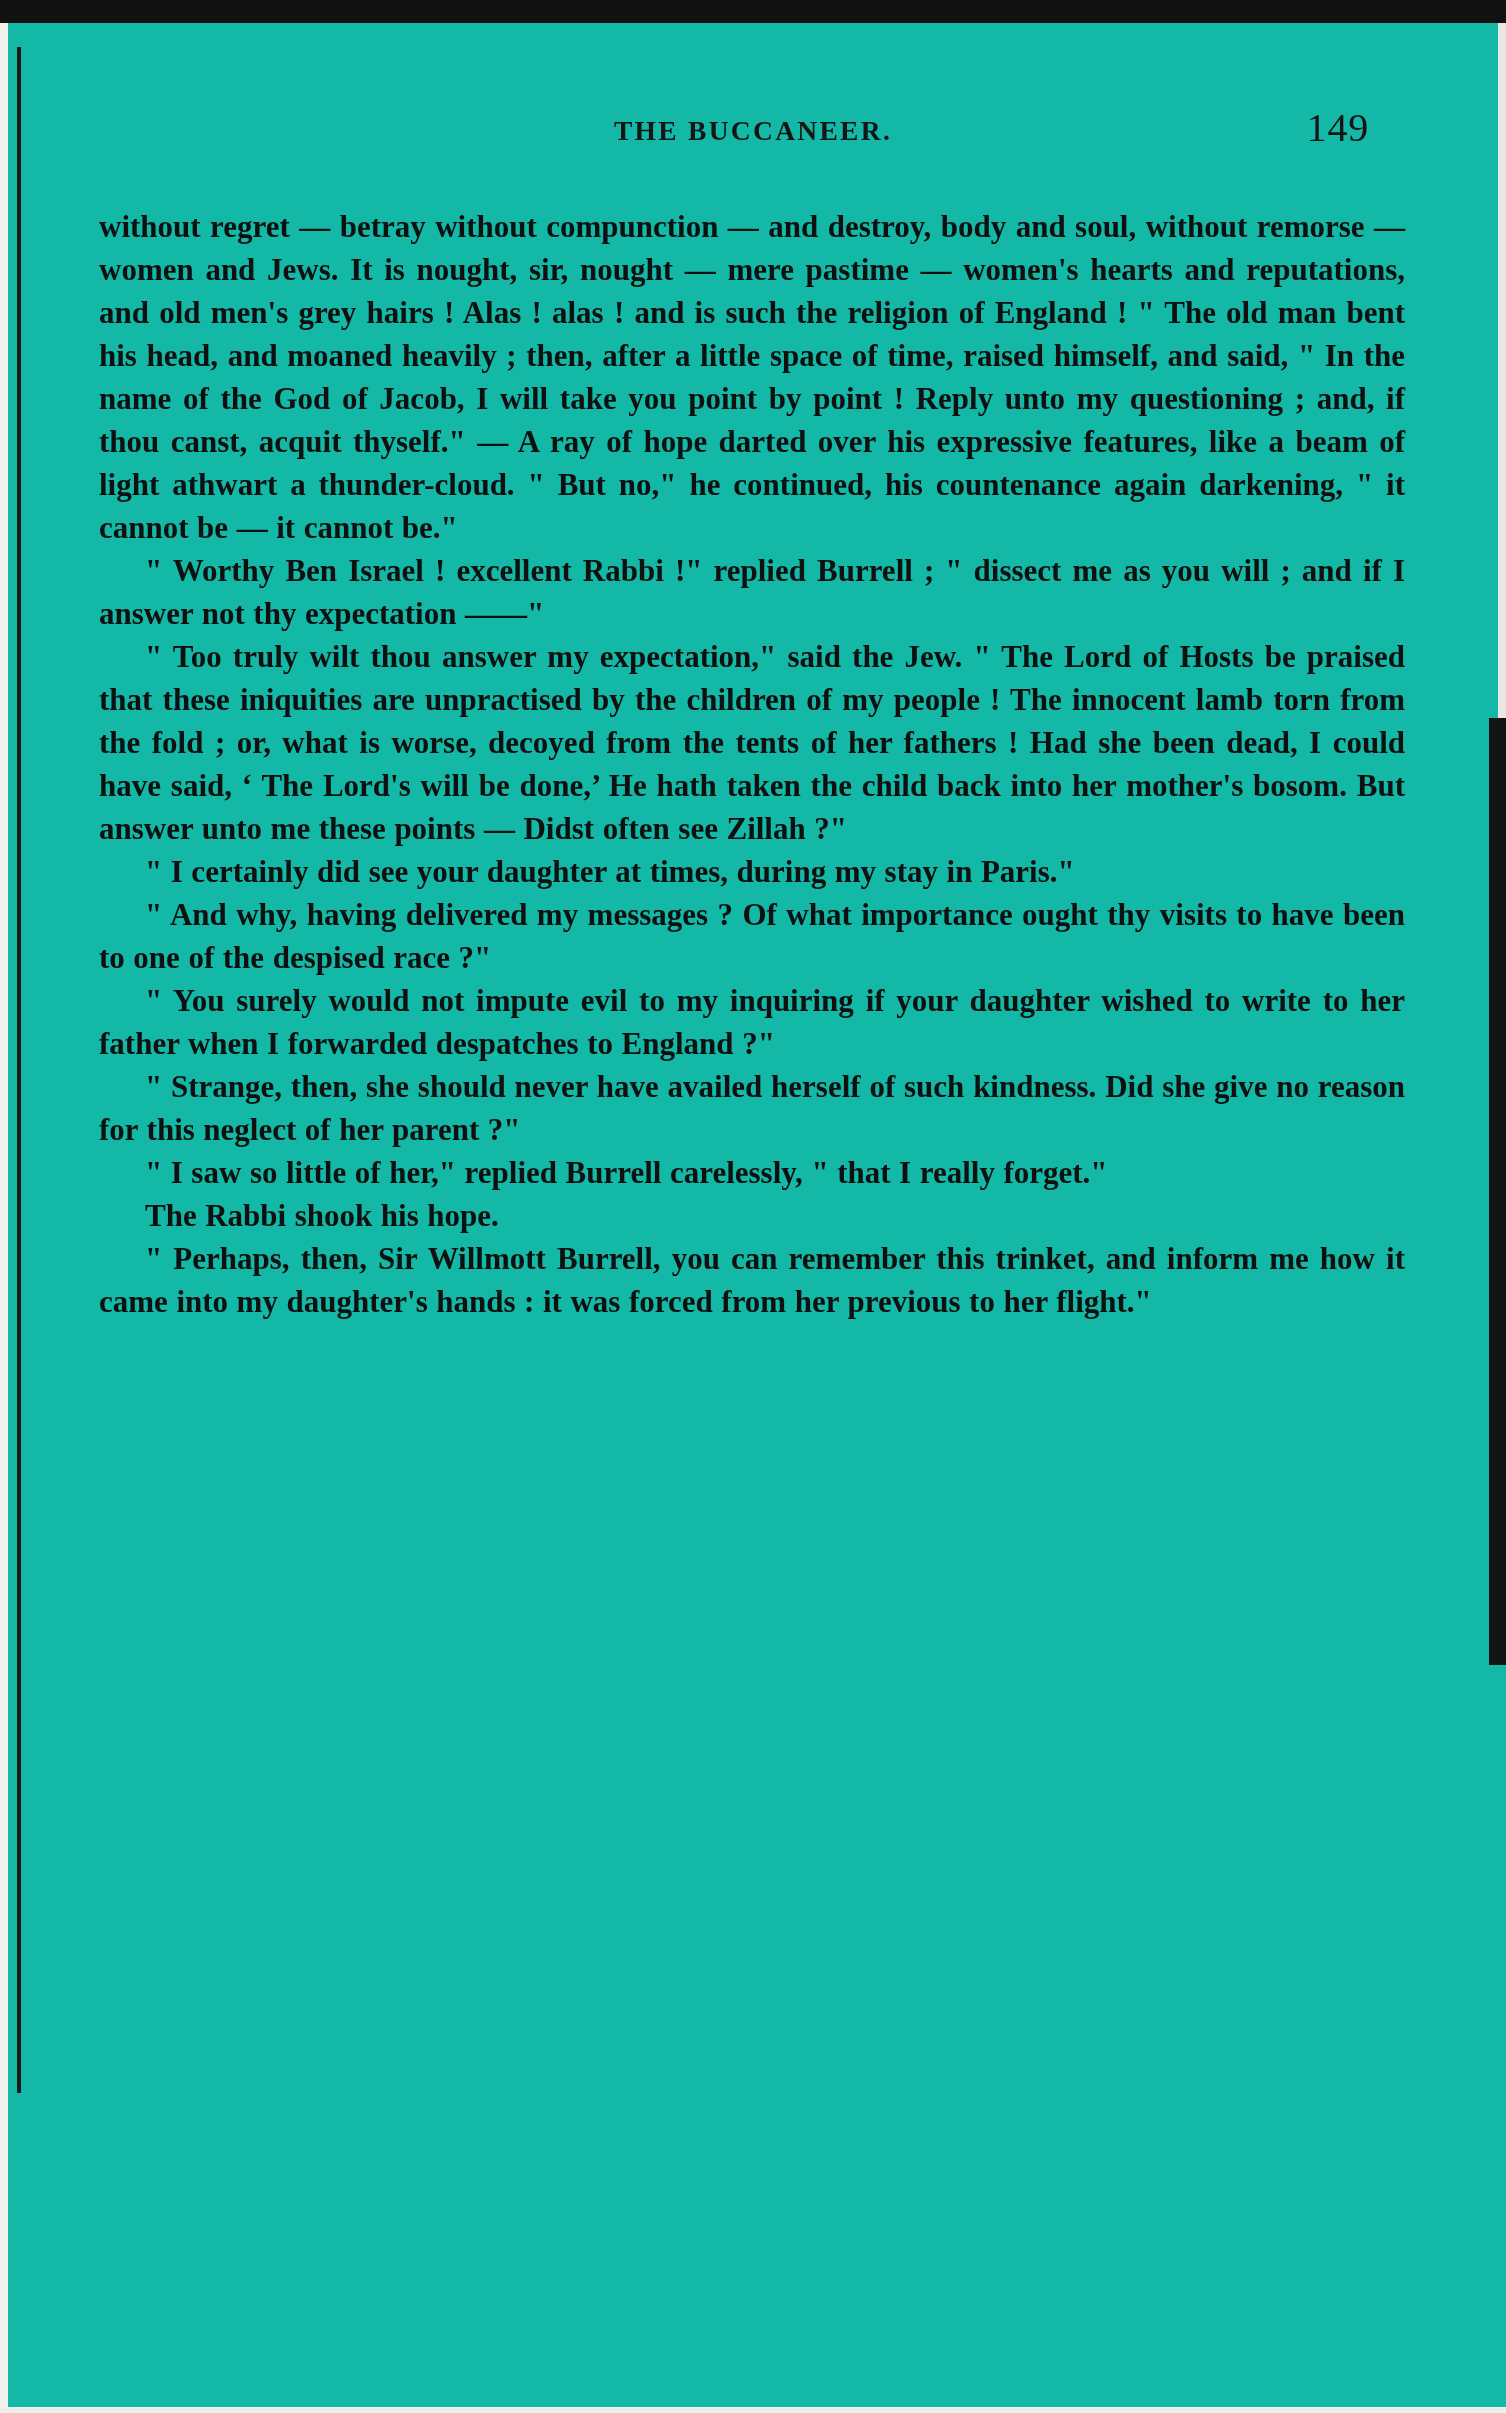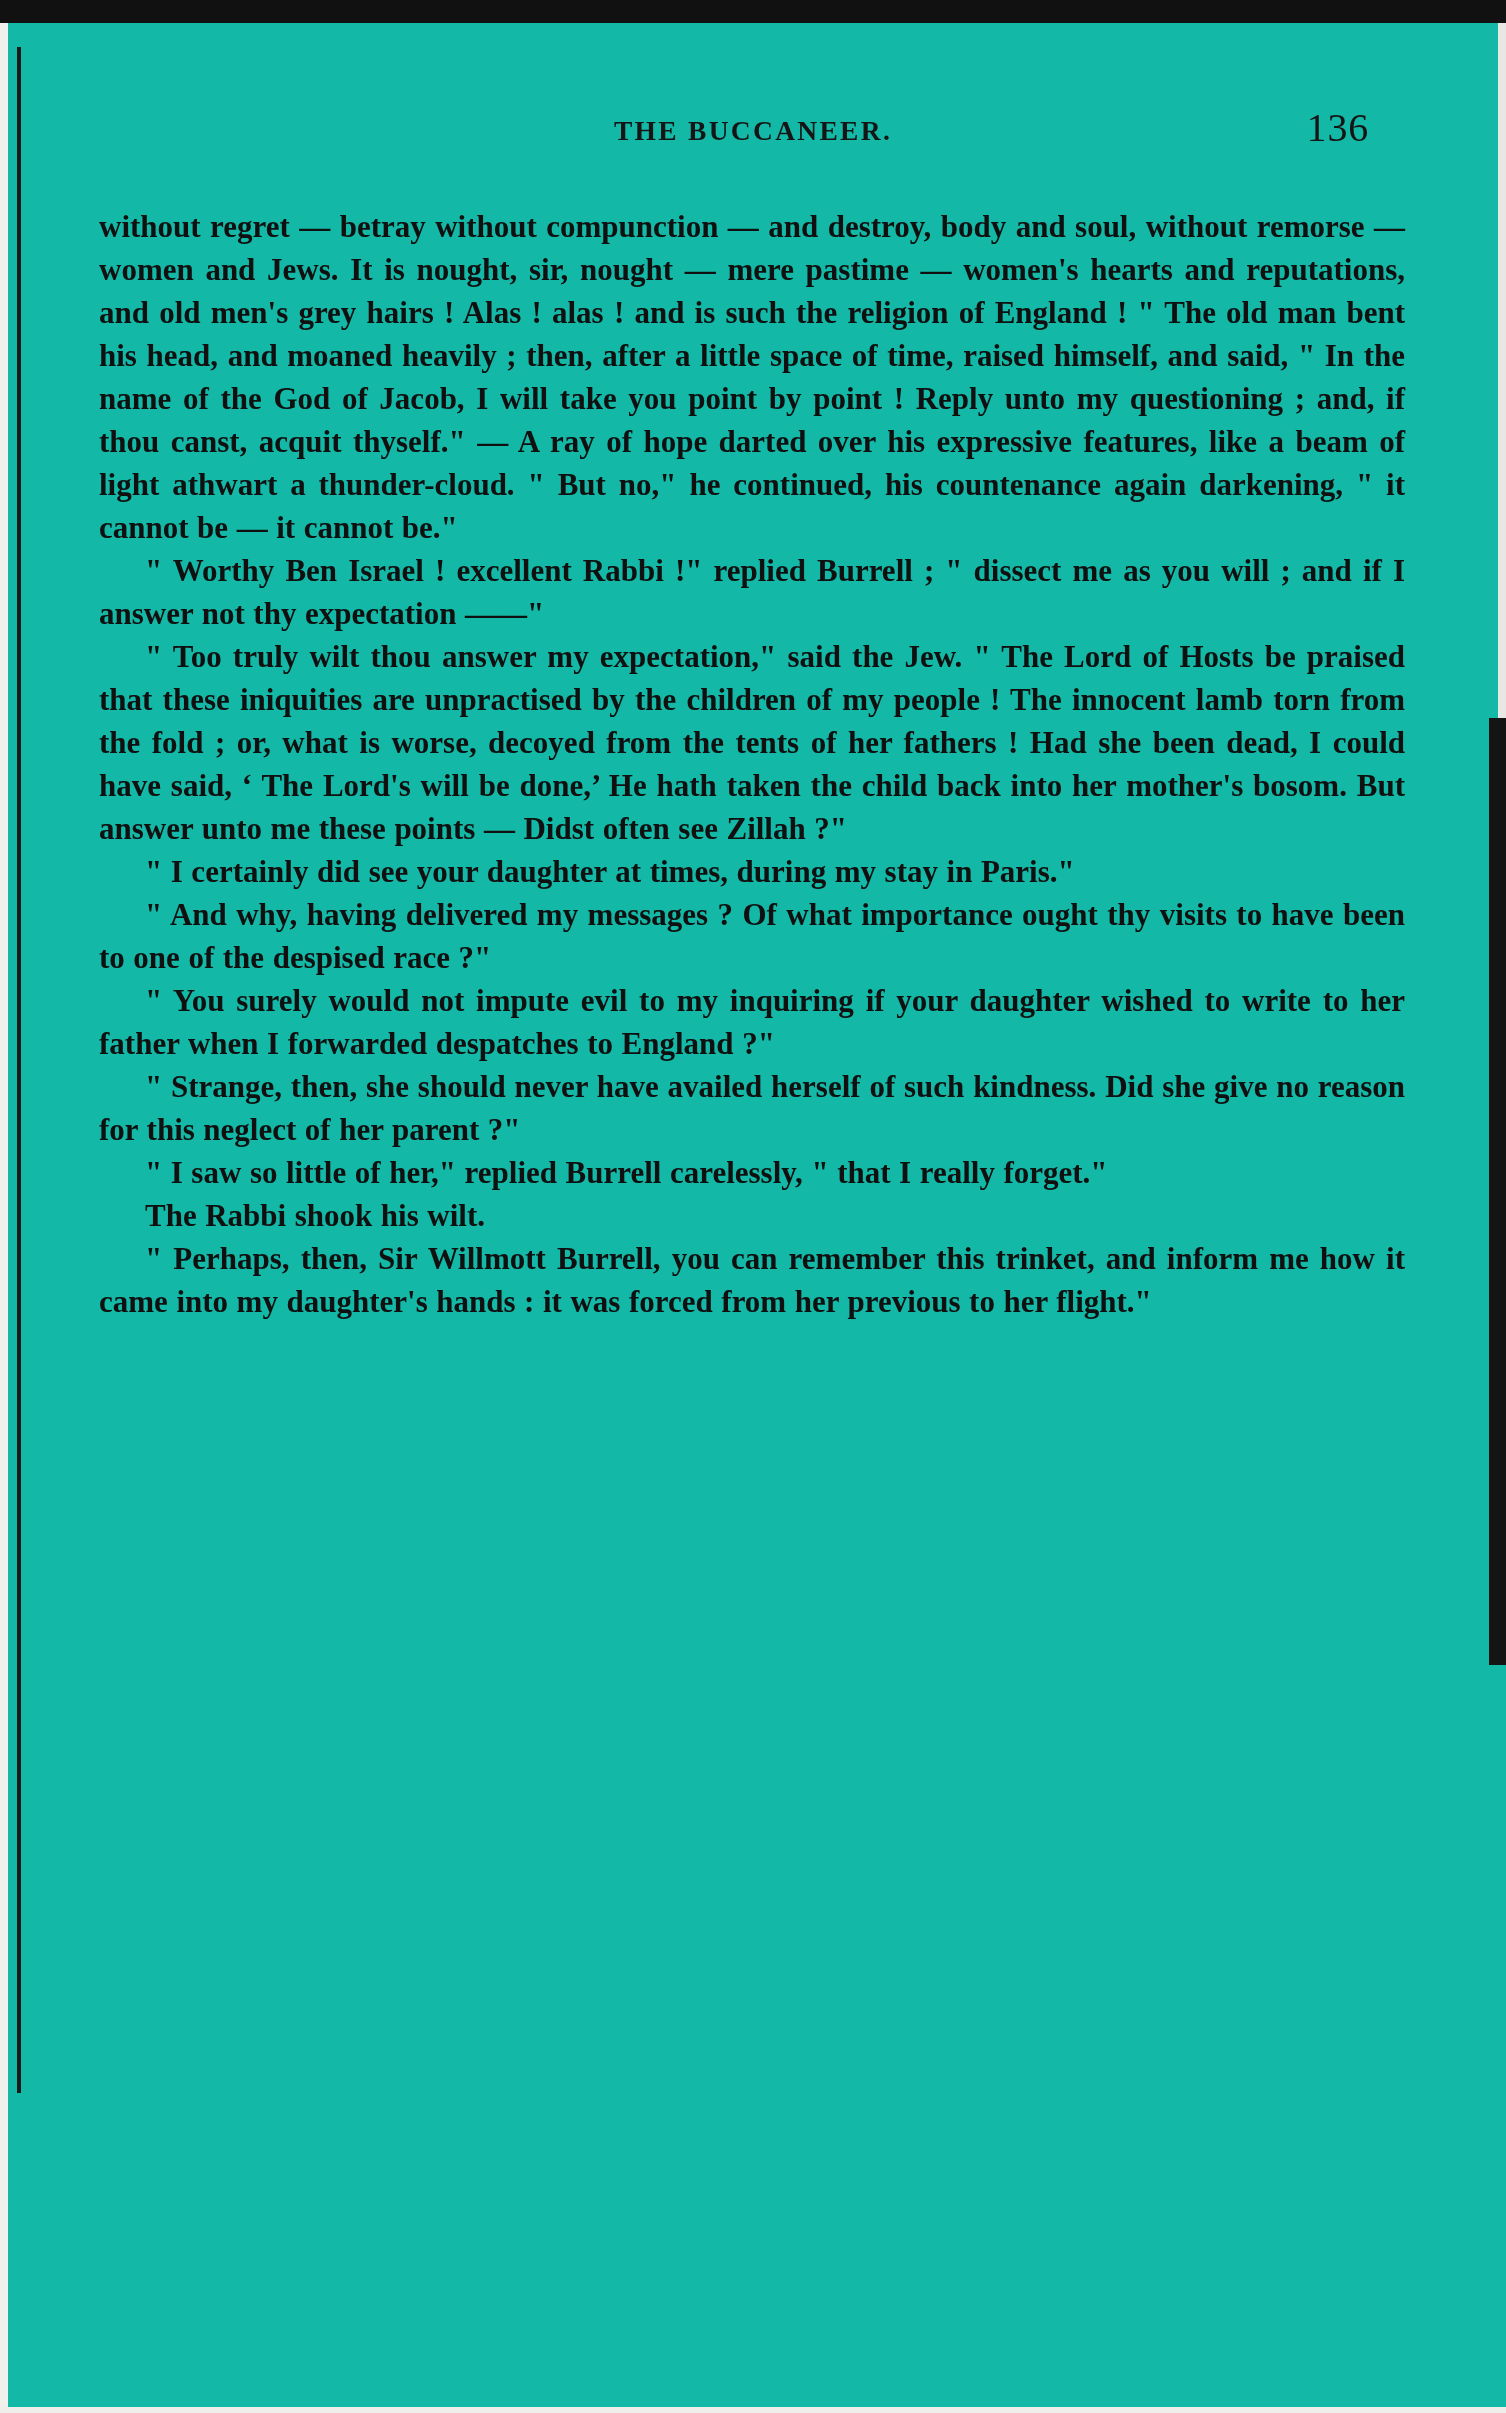--- a/index.html
+++ b/index.html
@@ -141,30 +141,30 @@
 
   <div class="edge-top"></div>
   <div class="edge-left-rule-2"></div>
   <div class="edge-left-rule"></div>
   <div class="edge-right-dark-2"></div>
   <div class="edge-right-dark"></div>
   <div class="edge-bottom-fade"></div>
 
   <div id="page-header">
     <div id="running-head">THE BUCCANEER.</div>
-    <div id="page-number">136</div>
+    <div id="page-number">149</div>
   </div>
 
   <div id="body-text">
     <p class="hang">without regret — betray without compunction — and destroy, body and soul, without remorse — women and Jews. It is nought, sir, nought — mere pastime — women's hearts and reputations, and old men's grey hairs ! Alas ! alas ! and is such the religion of England ! " The old man bent his head, and moaned heavily ; then, after a little space of time, raised himself, and said, " In the name of the God of Jacob, I will take you point by point ! Reply unto my questioning ; and, if thou canst, acquit thyself." — A ray of hope darted over his expressive features, like a beam of light athwart a thunder-cloud. " But no," he continued, his countenance again darkening, " it cannot be — it cannot be."</p>
     <p class="indent">" Worthy Ben Israel ! excellent Rabbi !" replied Burrell ; " dissect me as you will ; and if I answer not thy expectation ——"</p>
     <p class="indent">" Too truly wilt thou answer my expectation," said the Jew. " The Lord of Hosts be praised that these iniquities are unpractised by the children of my people ! The innocent lamb torn from the fold ; or, what is worse, decoyed from the tents of her fathers ! Had she been dead, I could have said, ‘ The Lord's will be done,’ He hath taken the child back into her mother's bosom. But answer unto me these points — Didst often see Zillah ?"</p>
     <p class="indent">" I certainly did see your daughter at times, during my stay in Paris."</p>
     <p class="indent">" And why, having delivered my messages ? Of what importance ought thy visits to have been to one of the despised race ?"</p>
     <p class="indent">" You surely would not impute evil to my inquiring if your daughter wished to write to her father when I forwarded despatches to England ?"</p>
     <p class="indent">" Strange, then, she should never have availed herself of such kindness. Did she give no reason for this neglect of her parent ?"</p>
     <p class="indent">" I saw so little of her," replied Burrell carelessly, " that I really forget."</p>
-    <p class="indent">The Rabbi shook his wilt.</p>
+    <p class="indent">The Rabbi shook his hope.</p>
     <p class="indent">" Perhaps, then, Sir Willmott Burrell, you can remember this trinket, and inform me how it came into my daughter's hands : it was forced from her previous to her flight."</p>
   </div>
 
 </div>
 
 
 </body></html>

